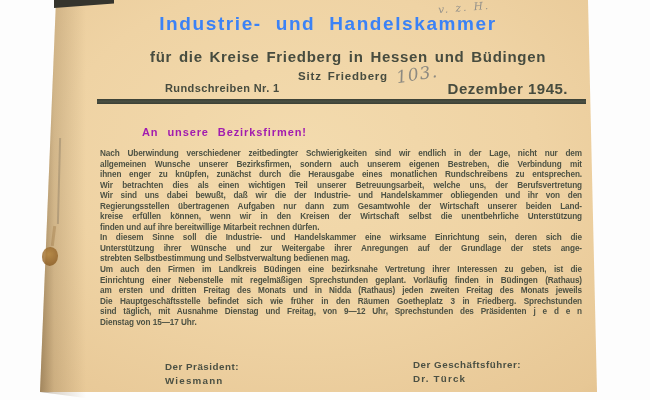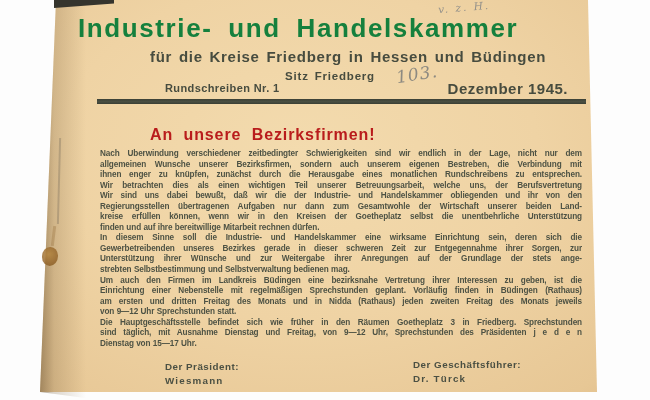--- a/index.html
+++ b/index.html
@@ -36,48 +36,48 @@
     border-radius:50% 46% 52% 48%;
     background:radial-gradient(circle at 42% 38%, #b4853f 0%, #95662c 62%, #7e571f 100%);
     opacity:.85; filter:blur(.4px);
   }
   .stain-streak {
     position:absolute; left:52px; top:226px; width:3px; height:20px;
     background:rgba(148,110,58,.35); transform:rotate(7deg); filter:blur(.6px);
   }
   .doc-title {
     position:absolute; left:78px; top:13px; width:500px;
-    font-size:26px; font-weight:bold;
-    letter-spacing:1.6px; word-spacing:7px; color:#15803d;
+    text-align:center; font-size:19px; font-weight:bold;
+    letter-spacing:1.6px; word-spacing:7px; color:#3b82f6;
   }
   .doc-subtitle {
     position:absolute; left:103px; top:48px; width:490px;
     text-align:center; font-size:15px; font-weight:bold;
     letter-spacing:.7px; word-spacing:2px; color:#474c3f;
   }
   .doc-seat {
-    position:absolute; left:85px; top:70px; width:490px;
+    position:absolute; left:98px; top:70px; width:490px;
     text-align:center; font-size:11.5px; font-weight:bold;
     letter-spacing:.8px; word-spacing:2px; color:#474c3f;
   }
   .meta-left {
     position:absolute; left:117px; top:82px; font-size:11px; font-weight:bold;
     letter-spacing:.4px; color:#474c3f;margin-left:48px;
   }
   .meta-right {
     position:absolute; right:82px; top:80px; font-size:15px; font-weight:bold;
     letter-spacing:.5px; color:#474c3f;
   }
   .rule {
     position:absolute; left:97px; top:99px; width:489px; height:4.5px;
     background:linear-gradient(to bottom,#3c4136 0%,#4a4f42 55%,#3a3f34 100%);
   }
   .salutation {
-    position:absolute; left:150px; top:126px; font-size:16px; font-weight:bold;
-    letter-spacing:.9px; word-spacing:5px; color:#b91c1c;
+    position:absolute; left:142px; top:126px; font-size:11px; font-weight:bold;
+    letter-spacing:.9px; word-spacing:5px; color:#a21caf;
   }
   .body-block {
     position:absolute; left:100px; top:149px; width:482px; color:#4d5244;
     font-size:8.2px; font-weight:bold; letter-spacing:-0.1px; word-spacing:.2px;
   }
   .bline {
     height:10.55px; line-height:10.55px; overflow:hidden;
     text-align:justify; text-align-last:justify; white-space:normal;
   }
   .bline.plast { text-align-last:left; }
@@ -124,30 +124,28 @@
 
   <div class="salutation">An unsere Bezirksfirmen!</div>
 
   <div class="body-block">
     <div class="bline">Nach Überwindung verschiedener zeitbedingter Schwierigkeiten sind wir endlich in der Lage, nicht nur dem</div>
     <div class="bline">allgemeinen Wunsche unserer Bezirksfirmen, sondern auch unserem eigenen Bestreben, die Verbindung mit</div>
     <div class="bline">ihnen enger zu knüpfen, zunächst durch die Herausgabe eines monatlichen Rundschreibens zu entsprechen.</div>
     <div class="bline">Wir betrachten dies als einen wichtigen Teil unserer Betreuungsarbeit, welche uns, der Berufsvertretung</div>
     <div class="bline">Wir sind uns dabei bewußt, daß wir die der Industrie- und Handelskammer obliegenden und ihr von den</div>
     <div class="bline">Regierungsstellen übertragenen Aufgaben nur dann zum Gesamtwohle der Wirtschaft unserer beiden Land-</div>
-    <div class="bline">kreise erfüllen können, wenn wir in den Kreisen der Goetheplatz selbst die unentbehrliche Unterstützung</div>
+    <div class="bline">kreise erfüllen können, wenn wir in den Kreisen der Wirtschaft selbst die unentbehrliche Unterstützung</div>
     <div class="bline plast">finden und auf ihre bereitwillige Mitarbeit rechnen dürfen.</div>
     <div class="bline">In diesem Sinne soll die Industrie- und Handelskammer eine wirksame Einrichtung sein, deren sich die</div>
-    <div class="bline">Gewerbetreibenden unseres Bezirkes gerade in dieser schweren Zeit zur Entgegennahme ihrer Sorgen, zur</div>
     <div class="bline">Unterstützung ihrer Wünsche und zur Weitergabe ihrer Anregungen auf der Grundlage der stets ange-</div>
     <div class="bline plast">strebten Selbstbestimmung und Selbstverwaltung bedienen mag.</div>
     <div class="bline">Um auch den Firmen im Landkreis Büdingen eine bezirksnahe Vertretung ihrer Interessen zu geben, ist die</div>
     <div class="bline">Einrichtung einer Nebenstelle mit regelmäßigen Sprechstunden geplant. Vorläufig finden in Büdingen (Rathaus)</div>
     <div class="bline">am ersten und dritten Freitag des Monats und in Nidda (Rathaus) jeden zweiten Freitag des Monats jeweils</div>
-    <div class="bline plast">von 9—12 Uhr Sprechstunden statt.</div>
     <div class="bline">Die Hauptgeschäftsstelle befindet sich wie früher in den Räumen Goetheplatz 3 in Friedberg. Sprechstunden</div>
     <div class="bline">sind täglich, mit Ausnahme Dienstag und Freitag, von 9—12 Uhr, Sprechstunden des Präsidenten j e d e n</div>
     <div class="bline plast">Dienstag von 15—17 Uhr.</div>
   </div>
 
   <div class="sig-left">
     <div class="sig-role">Der Präsident:</div>
     <div class="sig-name">Wiesmann</div>
   </div>
   <div class="sig-right">

